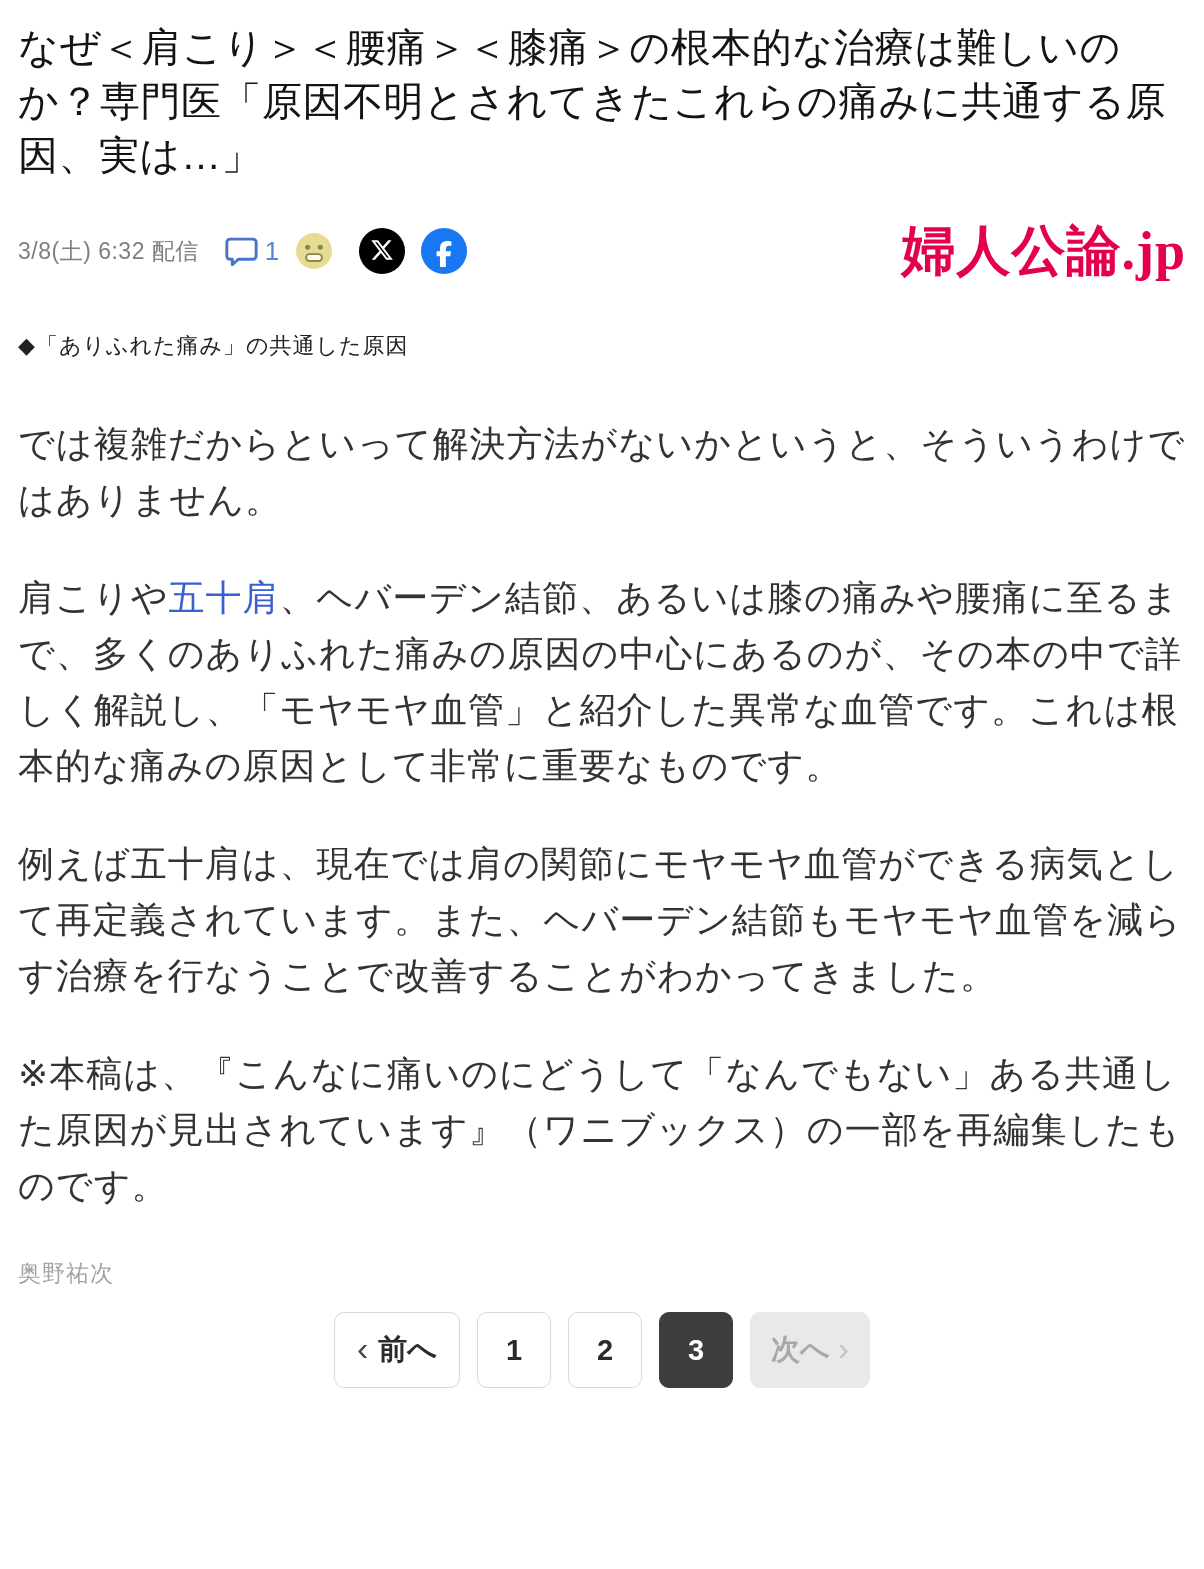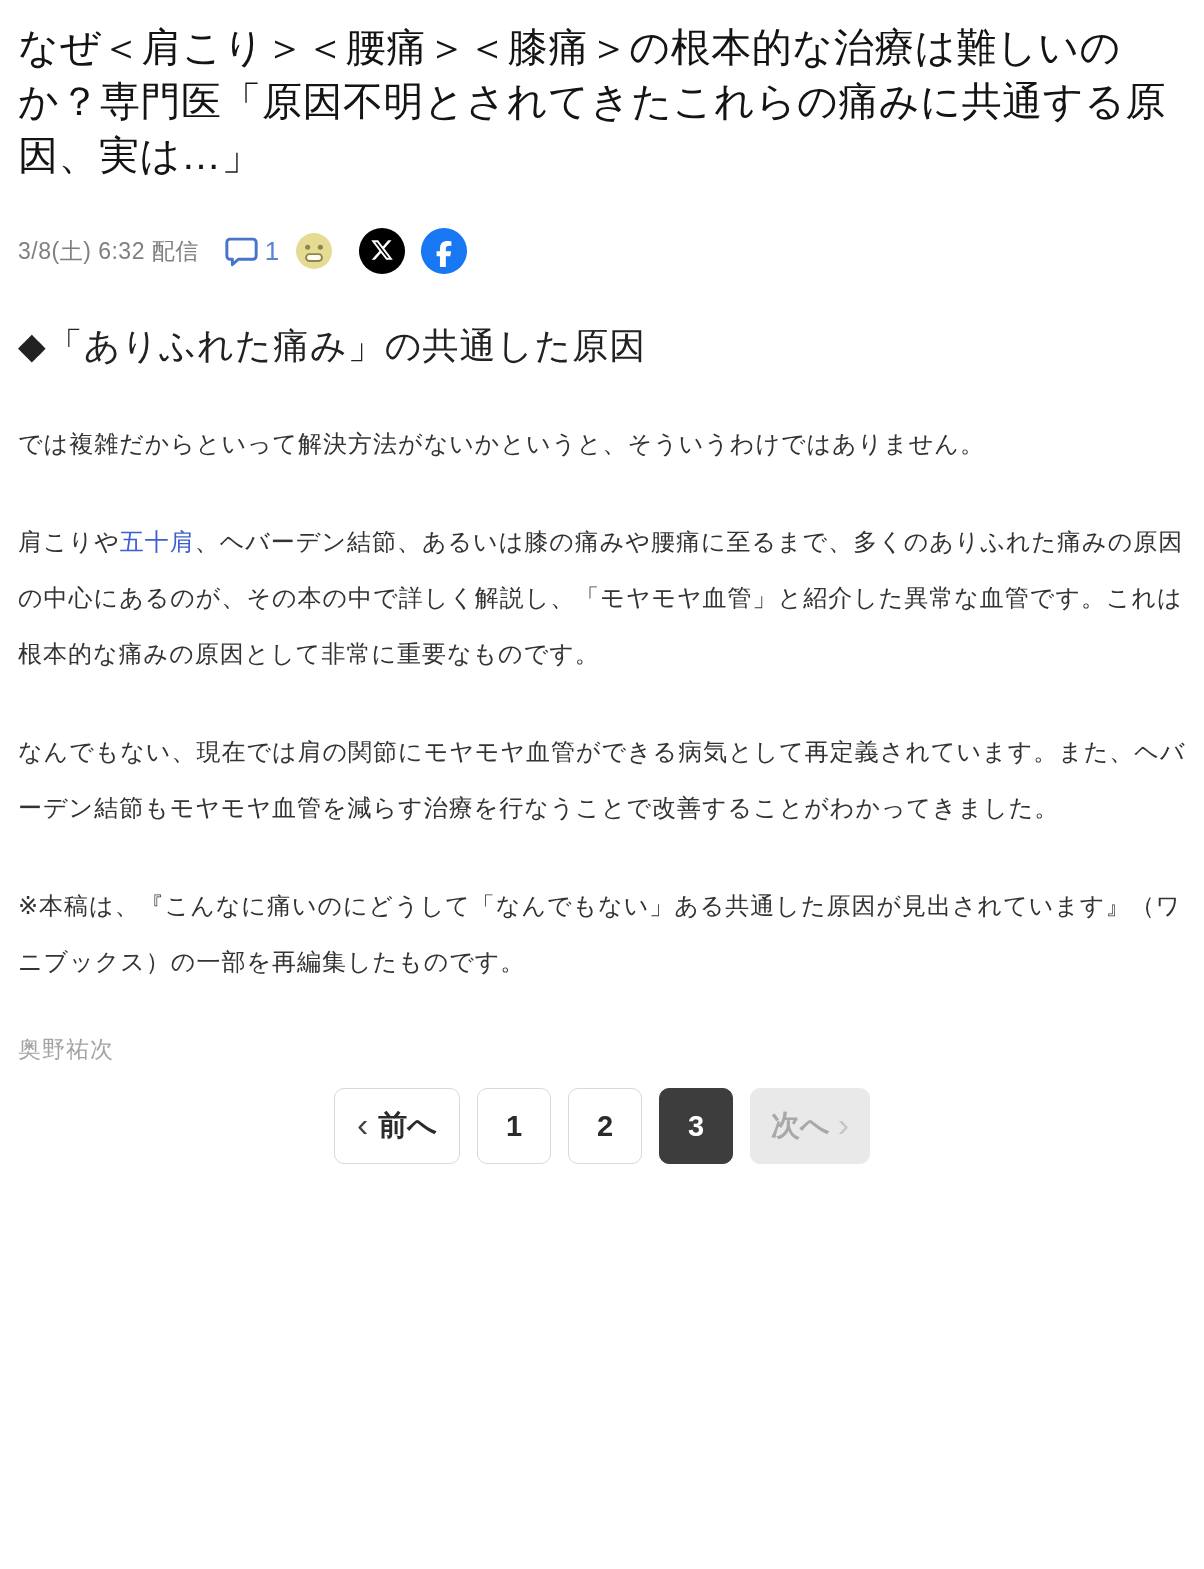--- a/index.html
+++ b/index.html
@@ -91,28 +91,28 @@
     font-size:54px;
     color:var(--brand);
     letter-spacing:1px;
     line-height:1;
     cursor:pointer;
     white-space:nowrap;
   }
   
   .section-heading{
     margin-top:34px;
-    font-size:36px;
+    font-size:22px;
     line-height:56px;
     color:#222222;
     letter-spacing:1px;
   }
   .article-p{
     margin-top:42px;
-    font-size:24px;
+    font-size:36px;
     line-height:56px;
     color:var(--body-text);
     letter-spacing:1px;
   }
   .inline-link{
     color:var(--link);
     text-decoration:none;
     cursor:pointer;
   }
   .author-name{
@@ -201,29 +201,30 @@
 
       <button class="share-btn share-fb">
         <span>
           <svg width="26" height="26" viewBox="0 0 320 512" style="transform:translateY(4px)">
             <path fill="#ffffff" d="M80 299.3V512H196V299.3h86.5l18-97.8H196V166.9c0-51.7 20.3-71.5 72.7-71.5c16.3 0 29.4 .4 37 1.2V7.9C291.4 4 256.4 0 236.2 0C129.3 0 80 50.5 80 159.4v42.1H14v97.8H80z"></path>
           </svg>
         </span>
       </button>
     </div>
 
+    <div class="brand-logo">婦人公論.jp</div>
   </div>
 
   <div class="section-heading">◆「ありふれた痛み」の共通した原因</div>
 
   <p class="article-p">では複雑だからといって解決方法がないかというと、そういうわけではありません。</p>
 
   <p class="article-p"><span>肩こりや</span><a class="inline-link">五十肩</a><span>、ヘバーデン結節、あるいは膝の痛みや腰痛に至るまで、多くのありふれた痛みの原因の中心にあるのが、その本の中で詳しく解説し、「モヤモヤ血管」と紹介した異常な血管です。これは根本的な痛みの原因として非常に重要なものです。</span></p>
 
-  <p class="article-p">なんでもない、現在では肩の関節にモヤモヤ血管ができる病気として再定義されています。また、ヘバーデン結節もモヤモヤ血管を減らす治療を行なうことで改善することがわかってきました。</p>
+  <p class="article-p">例えば五十肩は、現在では肩の関節にモヤモヤ血管ができる病気として再定義されています。また、ヘバーデン結節もモヤモヤ血管を減らす治療を行なうことで改善することがわかってきました。</p>
   <p class="article-p">※本稿は、『こんなに痛いのにどうして「なんでもない」ある共通した原因が見出されています』（ワニブックス）の一部を再編集したものです。</p>
 
   <div class="author-name">奥野祐次</div>
 
   <div class="pagination">
     <button class="pg-btn pg-prev">
       <span class="chev">‹</span>
       <span>前へ</span>
     </button>
     <button class="pg-btn pg-num">1</button>

